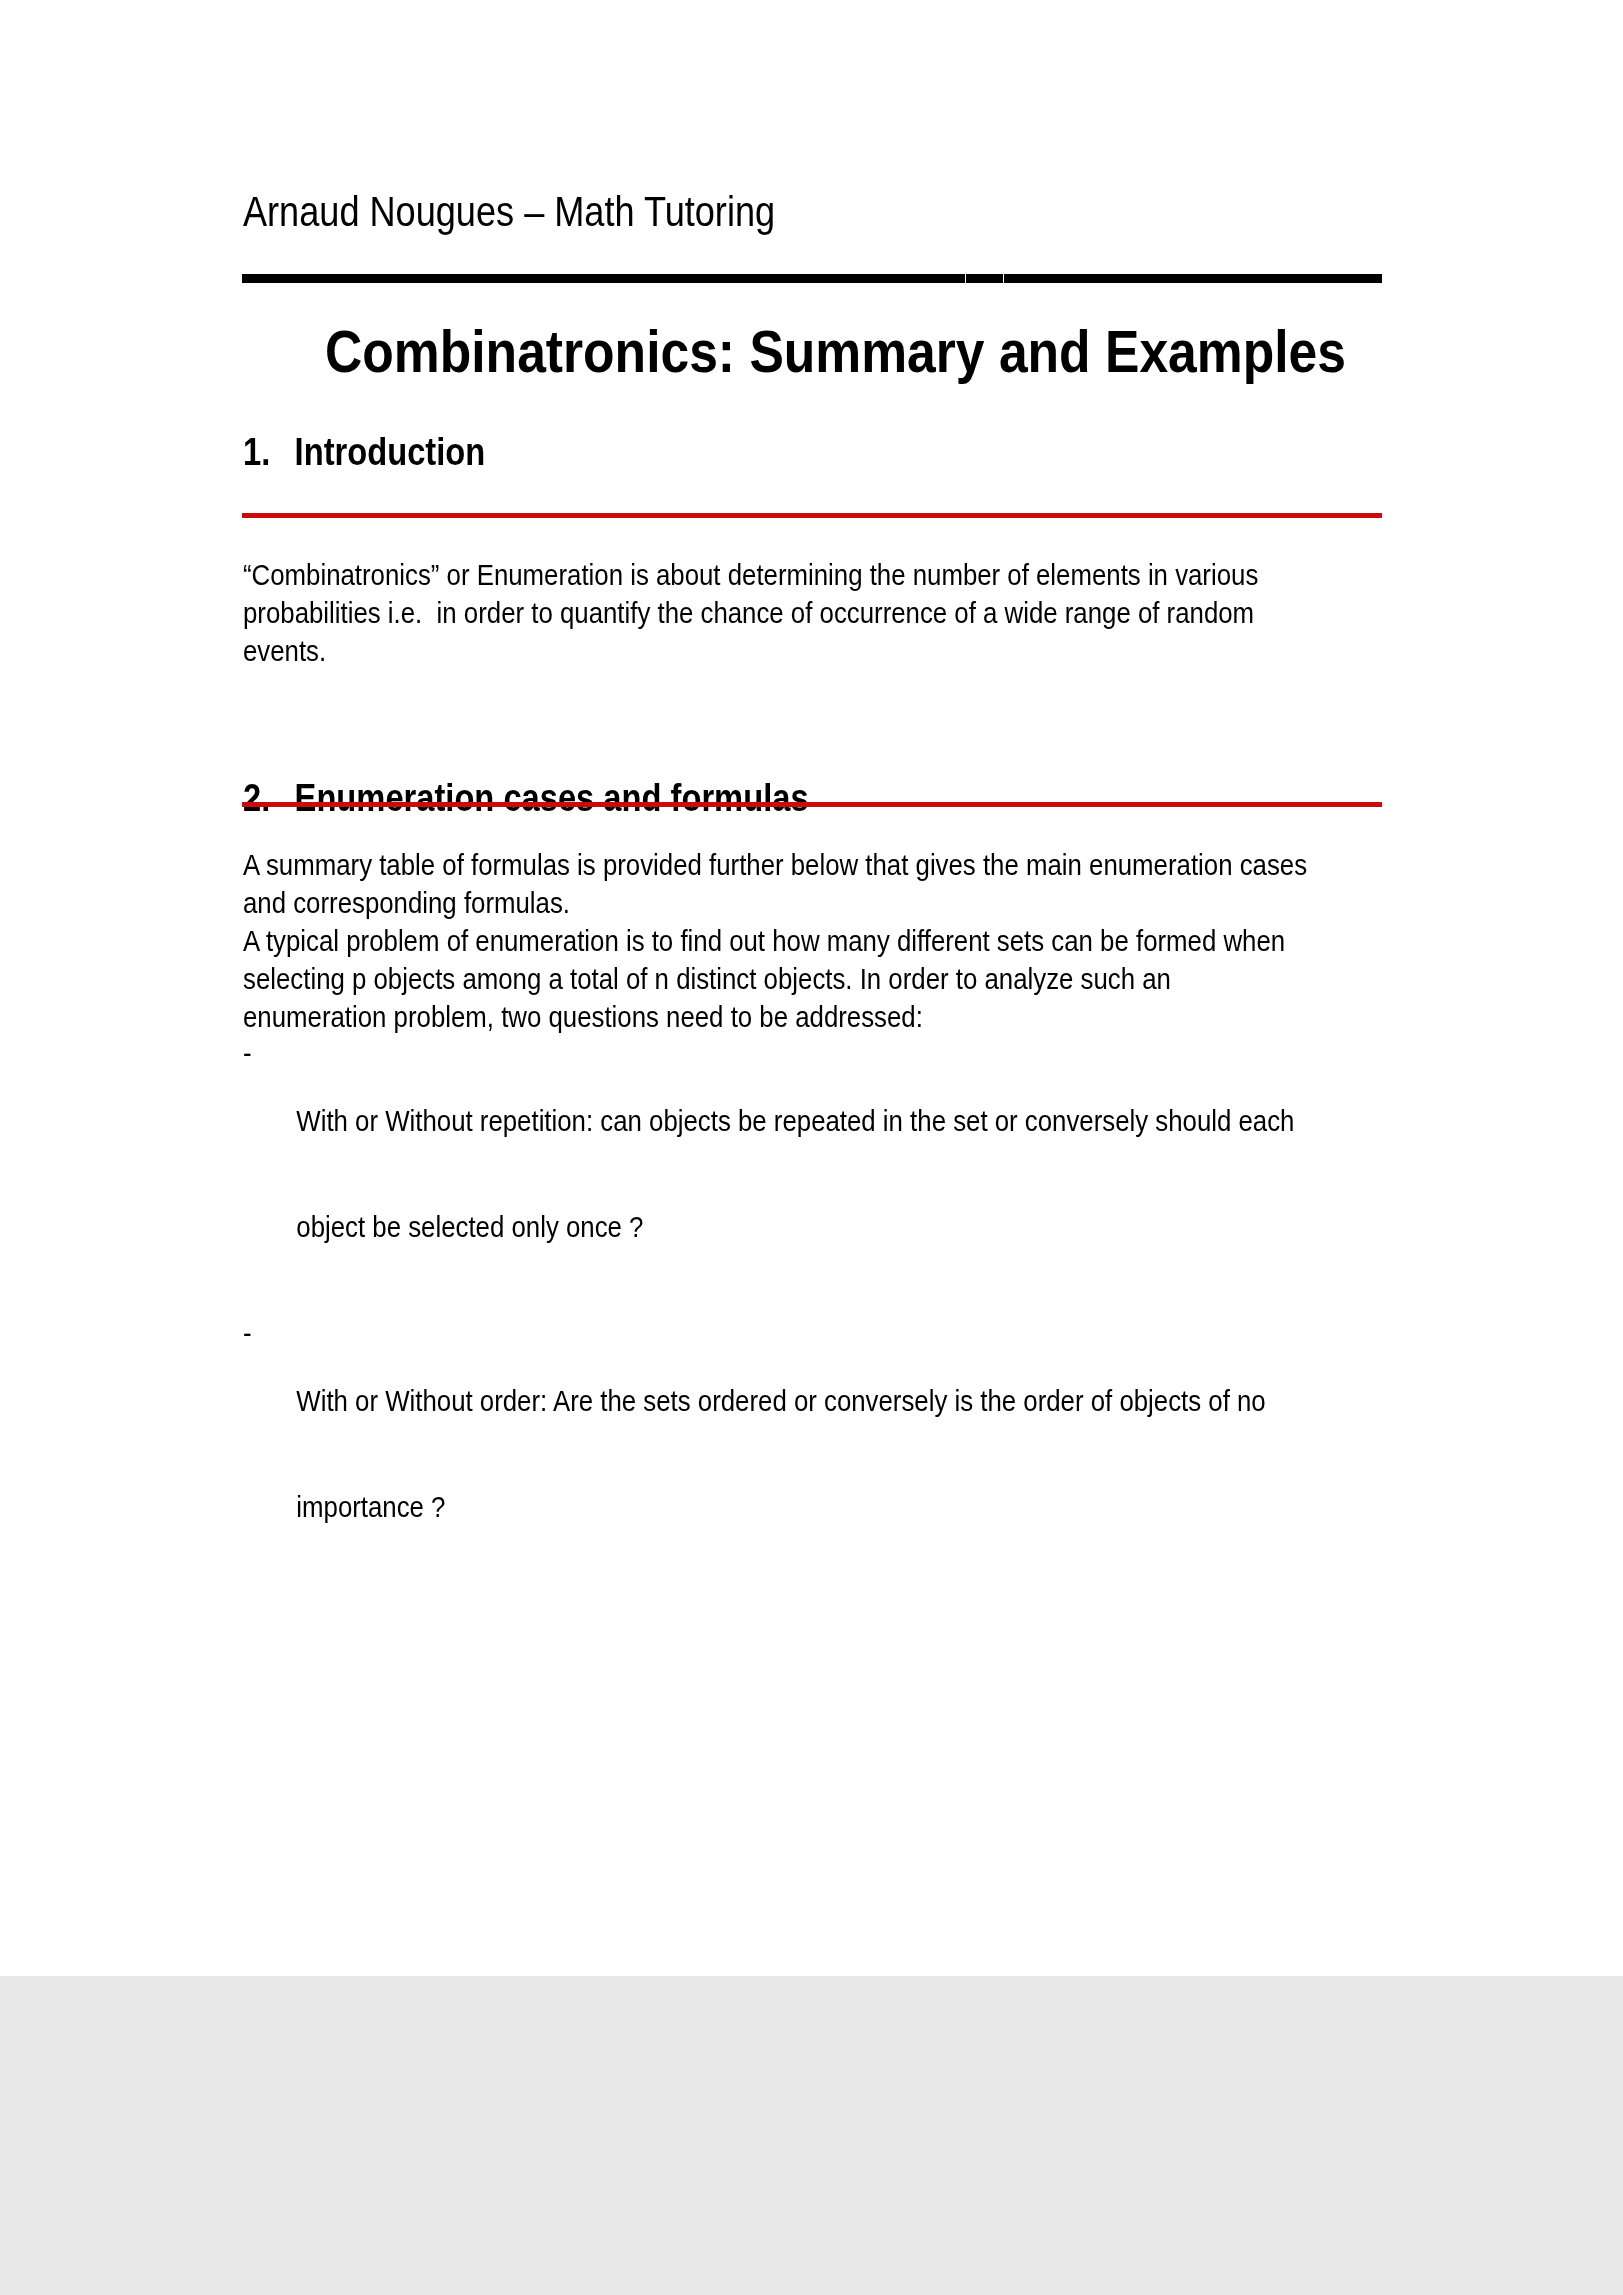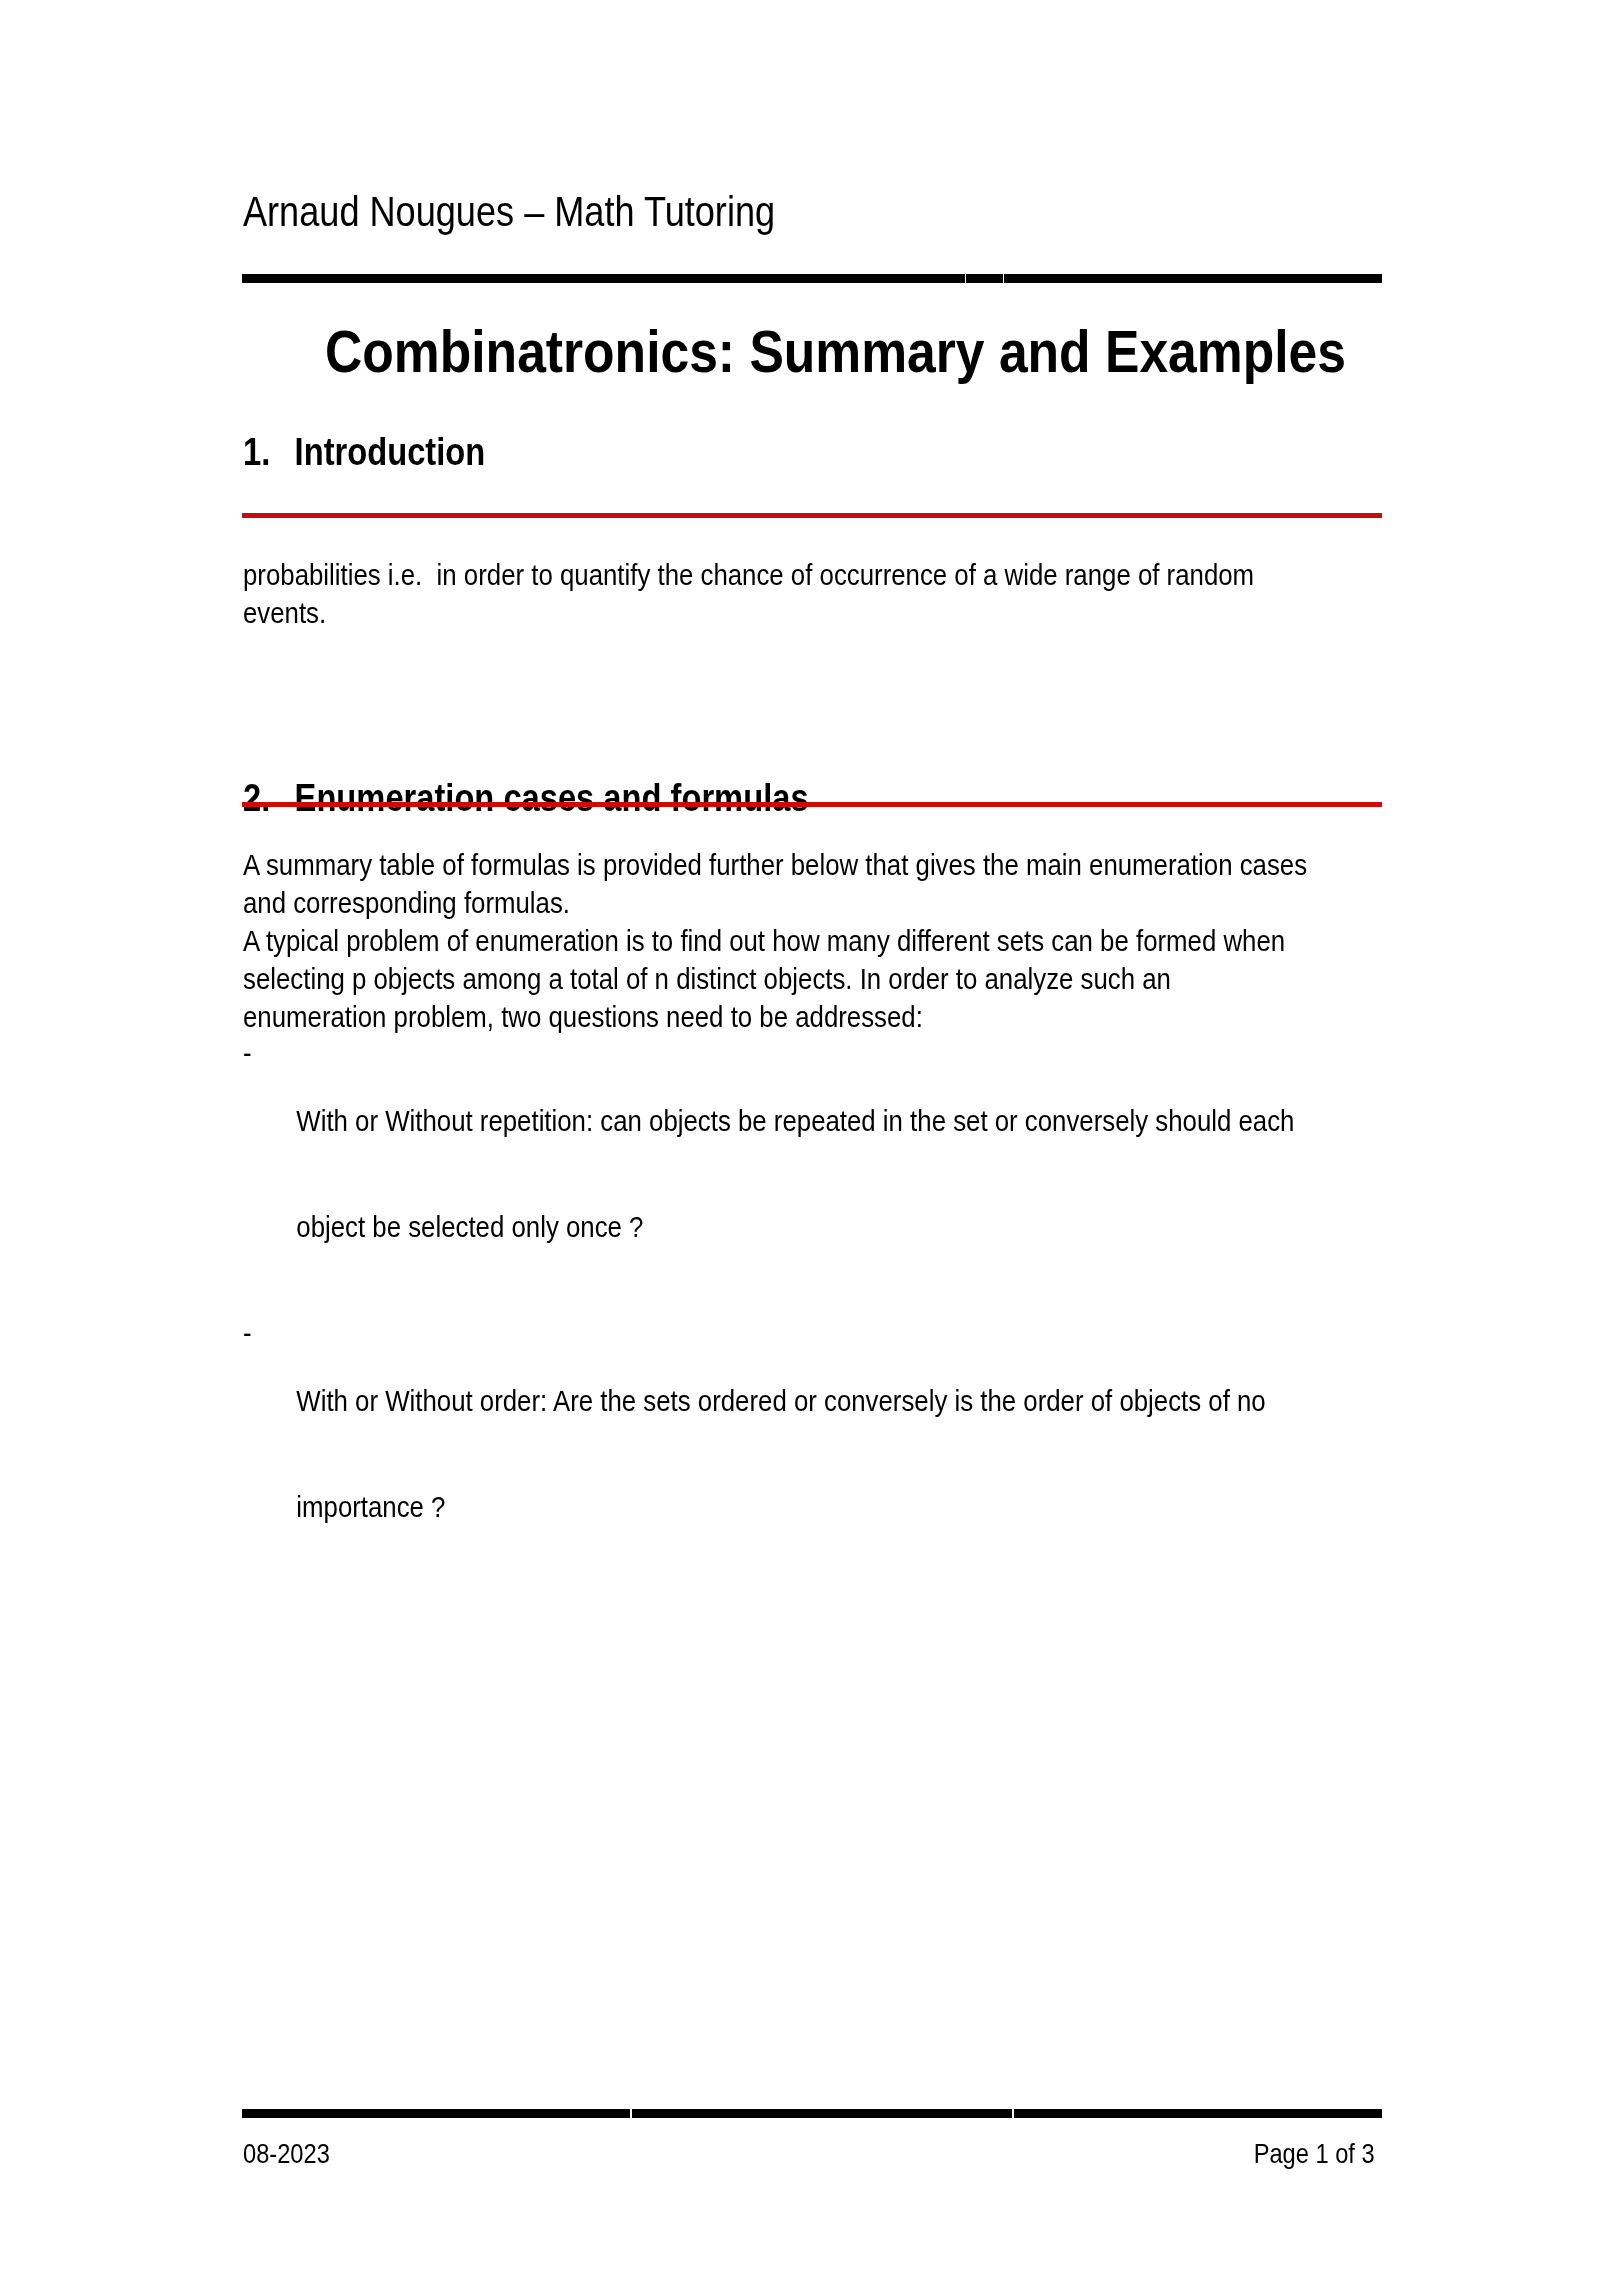--- a/index.html
+++ b/index.html
@@ -1,18 +1,18 @@
 <!DOCTYPE html>
 <html style="--background: #ffffff; --text: #000000; --rule-black: #000000; --rule-red: #cc0a0a;font-size:10.5px"><head>
 <meta charset="utf-8">
 <style>
   html,body{margin:0;padding:0;background:#e8e8e8;}
   .page{
     position:relative;
-    width:1624px;height:2295px;
+    width:1624px;height:1976px;
     background:var(--background,#ffffff);
     color:var(--text,#000000);
     font-family:"Liberation Sans","DejaVu Sans",sans-serif;
     overflow:hidden;
   }
   
   .narrow{display:inline-block;transform:scaleX(0.86);transform-origin:0 50%;white-space:pre;}
   .narrow-c{display:inline-block;transform:scaleX(0.86);transform-origin:50% 50%;white-space:pre;}
   .narrow-r{display:inline-block;transform:scaleX(0.86);transform-origin:100% 50%;white-space:pre;}
 
@@ -77,20 +77,21 @@
       <span class="gap g2"></span>
     </div>
 
   <div class="title-wrap"><span class="narrow-c">Combinatronics: Summary and Examples</span></div>
 
   <div class="heading" id="heading-1"><span class="narrow"><span class="h-num">1.</span><span>Introduction</span></span></div>
 
   <div class="rule red" id="rule-red-1"></div>
 
   <div class="para" id="para-1">
+    <span class="line"><span class="narrow">“Combinatronics” or Enumeration is about determining the number of elements in various</span></span>
     <span class="line"><span class="narrow">probabilities i.e.  in order to quantify the chance of occurrence of a wide range of random</span></span>
     <span class="line"><span class="narrow">events.</span></span>
   </div>
 
   <div class="heading" id="heading-2"><span class="narrow"><span class="h-num">2.</span><span>Enumeration cases and formulas</span></span></div>
 
   <div class="rule red" id="rule-red-2"></div>
 
   <div class="para" id="para-2">
     <span class="line"><span class="narrow">A summary table of formulas is provided further below that gives the main enumeration cases</span></span>

